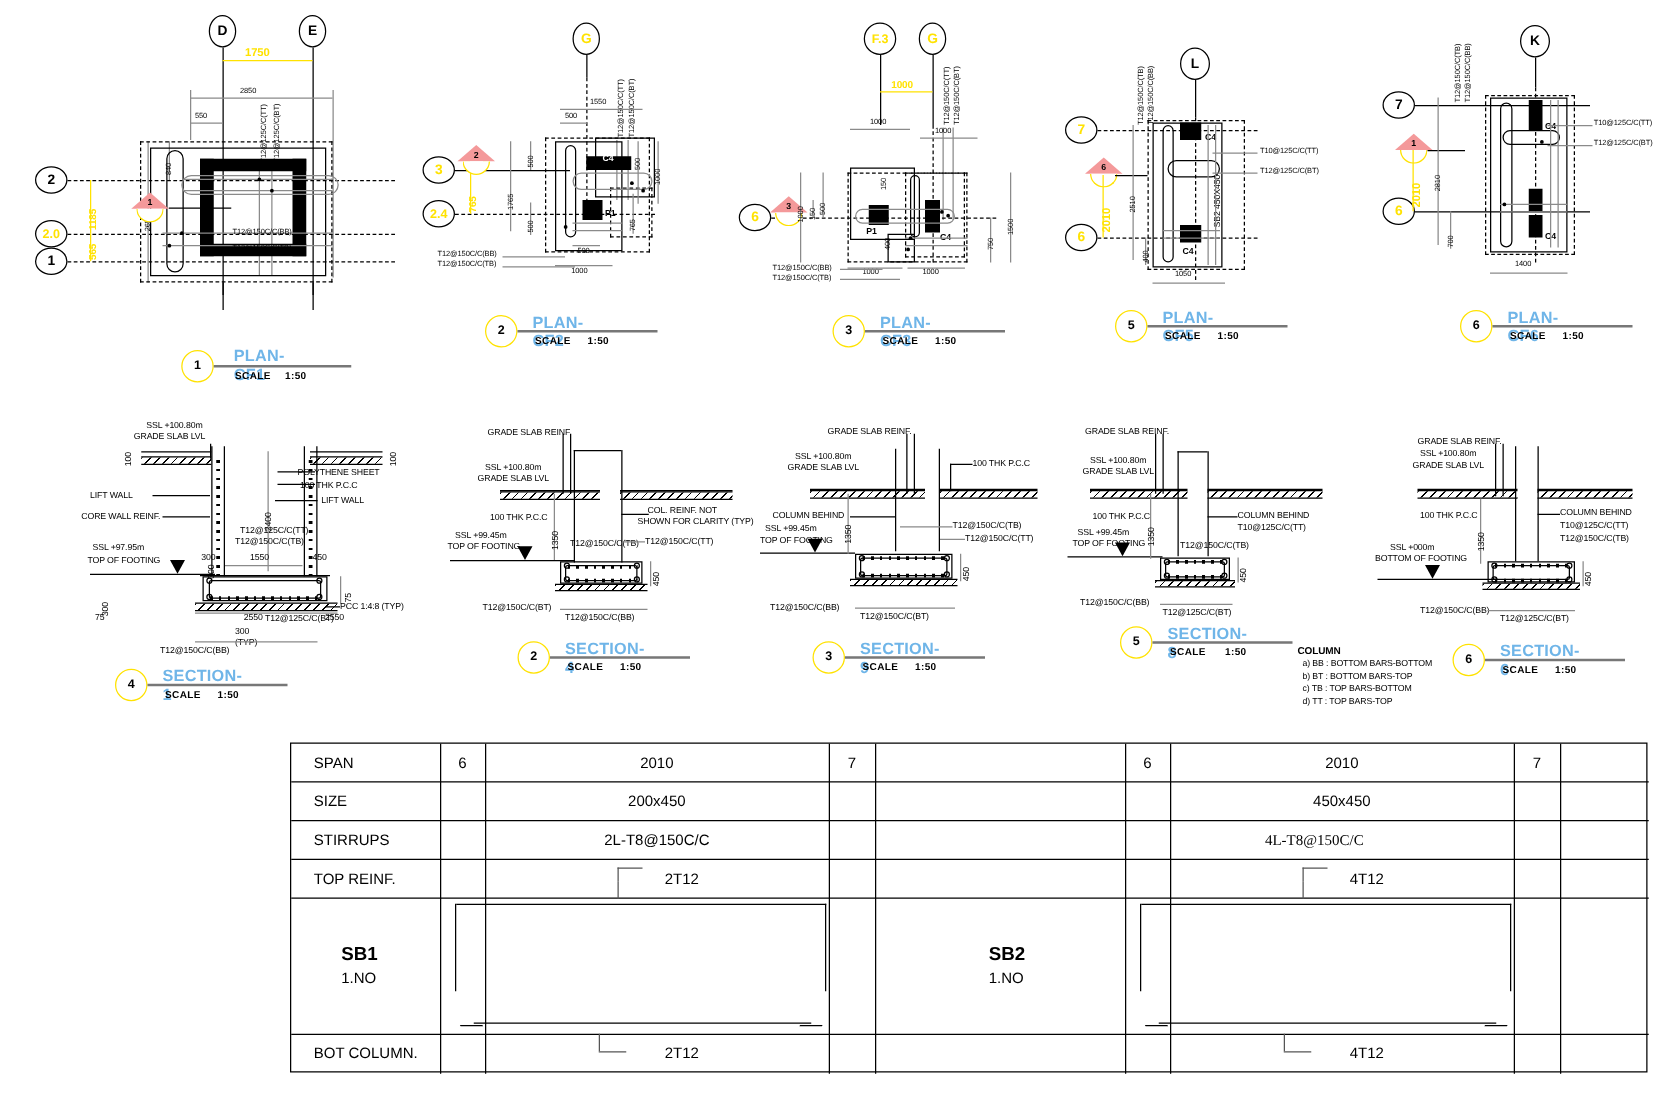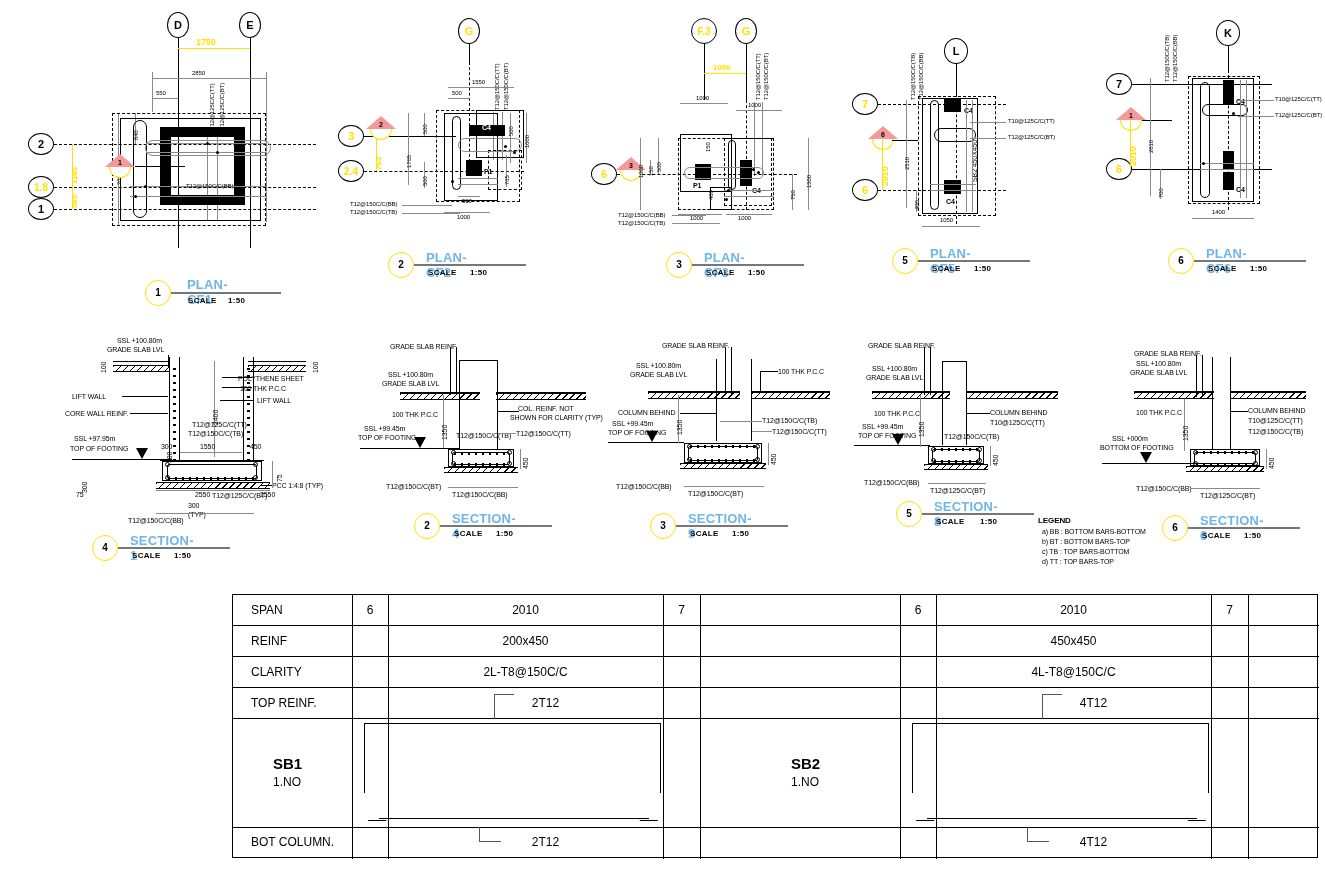--- a/index.html
+++ b/index.html
@@ -90,21 +90,21 @@
 
   <div class="t rot" style="left:209px;top:130px;">T12@125C/C(TT)</div>
   <div class="t rot" style="left:219px;top:130px;">T12@125C/C(BT)</div>
   <div class="ln vl gray" style="left:207px;top:132px;height:88px;"></div>
   <div class="ln vl gray" style="left:217px;top:132px;height:88px;"></div>
 
   <div class="bub k" style="left:28px;top:133px;width:26px;height:22px;">
         <span>2</span>
       </div>
   <div class="bub y" style="left:28px;top:176px;width:26px;height:22px;">
-        <span style="font-size:10px">1.8</span>
+        <span style="font-size:10px">2.0</span>
       </div>
   <div class="bub k" style="left:28px;top:198px;width:26px;height:22px;">
         <span>1</span>
       </div>
 
   <div class="dash-h" style="left:54px;top:144px;width:262px;"></div>
   <div class="dash-h" style="left:54px;top:187px;width:262px;"></div>
   <div class="dash-h" style="left:54px;top:209px;width:262px;"></div>
 
   <div class="ln vl" style="left:72px;top:144px;height:43px;background:#ffe200;"></div>
@@ -781,21 +781,21 @@
     <div class="tagcirc" style="left:72px;top:180px;"></div>
     <div class="tagnum" style="left:72px;top:187px;">6</div>
     <div class="taghr" style="left:98px;top:192px;width:112px;"></div>
     <div class="tagtitle" style="left:110px;top:178px;">SECTION-6</div>
     <div class="tagscale" style="left:112px;top:196px;">SCALE</div>
     <div class="tagscale" style="left:154px;top:196px;">1:50</div>
   </div>
 </div>
 
 <div class="legendbox" style="left:1038px;top:516px;">
-  <div class="t t8 bold" style="left:0;top:0;">LEGEND</div>
+  <div class="t t8 bold" style="left:0;top:0;">COLUMN</div>
   <div class="t t7" style="left:4px;top:12px;">a) BB : BOTTOM BARS-BOTTOM</div>
   <div class="t t7" style="left:4px;top:22px;">b) BT : BOTTOM BARS-TOP</div>
   <div class="t t7" style="left:4px;top:32px;">c) TB : TOP BARS-BOTTOM</div>
   <div class="t t7" style="left:4px;top:42px;">d) TT : TOP BARS-TOP</div>
 </div>
 
 <div class="tbl" style="left:232px;top:594px;width:1086px;height:264px;">
 
   <div class="trow" style="left:0;top:30px;width:1086px;"></div>
   <div class="trow" style="left:0;top:61px;width:1086px;"></div>
@@ -806,22 +806,22 @@
   <div class="tcol" style="left:119px;top:0;height:264px;"></div>
   <div class="tcol" style="left:155px;top:0;height:264px;"></div>
   <div class="tcol" style="left:430px;top:0;height:264px;"></div>
   <div class="tcol" style="left:467px;top:0;height:264px;"></div>
   <div class="tcol" style="left:667px;top:0;height:264px;"></div>
   <div class="tcol" style="left:703px;top:0;height:264px;"></div>
   <div class="tcol" style="left:978px;top:0;height:264px;"></div>
   <div class="tcol" style="left:1015px;top:0;height:264px;"></div>
 
   <div class="tcell" style="left:18px;top:8px;">SPAN</div>
-  <div class="tcell" style="left:18px;top:39px;">REINF</div>
-  <div class="tcell" style="left:18px;top:70px;">CLARITY</div>
+  <div class="tcell" style="left:18px;top:39px;">SIZE</div>
+  <div class="tcell" style="left:18px;top:70px;">STIRRUPS</div>
   <div class="tcell" style="left:18px;top:101px;">TOP REINF.</div>
   <div class="tcell" style="left:18px;top:240px;">BOT COLUMN.</div>
 
   <div class="tcellc" style="left:119px;top:8px;width:36px;">6</div>
   <div class="tcellc" style="left:155px;top:8px;width:275px;">2010</div>
   <div class="tcellc" style="left:430px;top:8px;width:37px;">7</div>
   <div class="tcellc" style="left:155px;top:39px;width:275px;">200x450</div>
   <div class="tcellc" style="left:155px;top:70px;width:275px;">2L-T8@150C/C</div>
   <div class="tcellc" style="left:175px;top:101px;width:275px;">2T12</div>
   <div class="tcellc" style="left:175px;top:240px;width:275px;">2T12</div>
@@ -840,21 +840,21 @@
     <div class="abs" style="left:4px;top:84px;width:18px;height:18px;border-bottom:1px solid #000;transform:skewX(30deg);"></div>
     <div class="abs" style="left:286px;top:84px;width:18px;height:18px;border-bottom:1px solid #000;transform:skewX(-30deg);"></div>
   </div>
   <div class="tcell bold" style="left:40px;top:160px;font-size:15px;">SB1</div>
   <div class="tcell" style="left:40px;top:180px;">1.NO</div>
 
   <div class="tcellc" style="left:667px;top:8px;width:36px;">6</div>
   <div class="tcellc" style="left:703px;top:8px;width:275px;">2010</div>
   <div class="tcellc" style="left:978px;top:8px;width:37px;">7</div>
   <div class="tcellc" style="left:703px;top:39px;width:275px;">450x450</div>
-  <div class="tcellc" style="left:703px;top:70px;width:275px;">4L-T8@150C/C</div>
+  <div class="tcellc" style="left:681px;top:70px;width:275px;font-family:Liberation Serif, serif;">4L-T8@150C/C</div>
   <div class="tcellc" style="left:723px;top:101px;width:275px;">4T12</div>
   <div class="tcellc" style="left:723px;top:240px;width:275px;">4T12</div>
   <div class="ln" style="left:809px;top:110px;width:1px;height:14px;background:#555;"></div>
   <div class="ln" style="left:809px;top:99px;width:20px;height:1px;background:#555;"></div>
   <div class="ln" style="left:809px;top:99px;width:1px;height:11px;background:#555;"></div>
   <div class="ln" style="left:794px;top:232px;width:1px;height:14px;background:#555;"></div>
   <div class="ln" style="left:794px;top:246px;width:22px;height:1px;background:#555;"></div>
   <div class="abs" style="left:674px;top:123px;width:304px;height:109px;">
     <div class="ln" style="left:6px;top:5px;width:296px;height:1px;background:#000;"></div>
     <div class="ln" style="left:5px;top:5px;width:1px;height:70px;background:#000;"></div>

